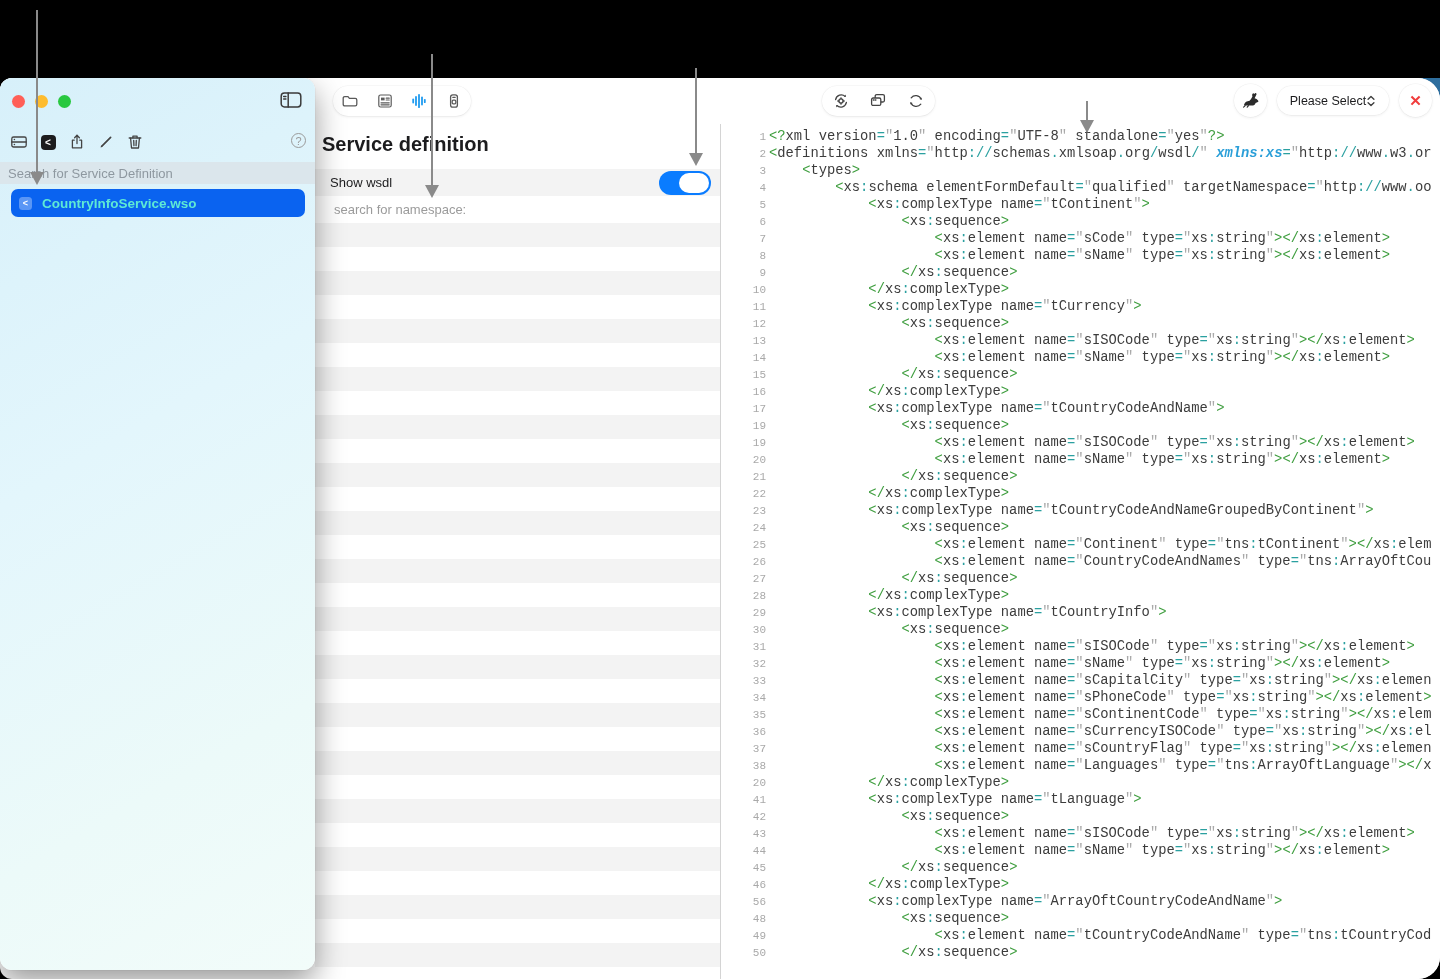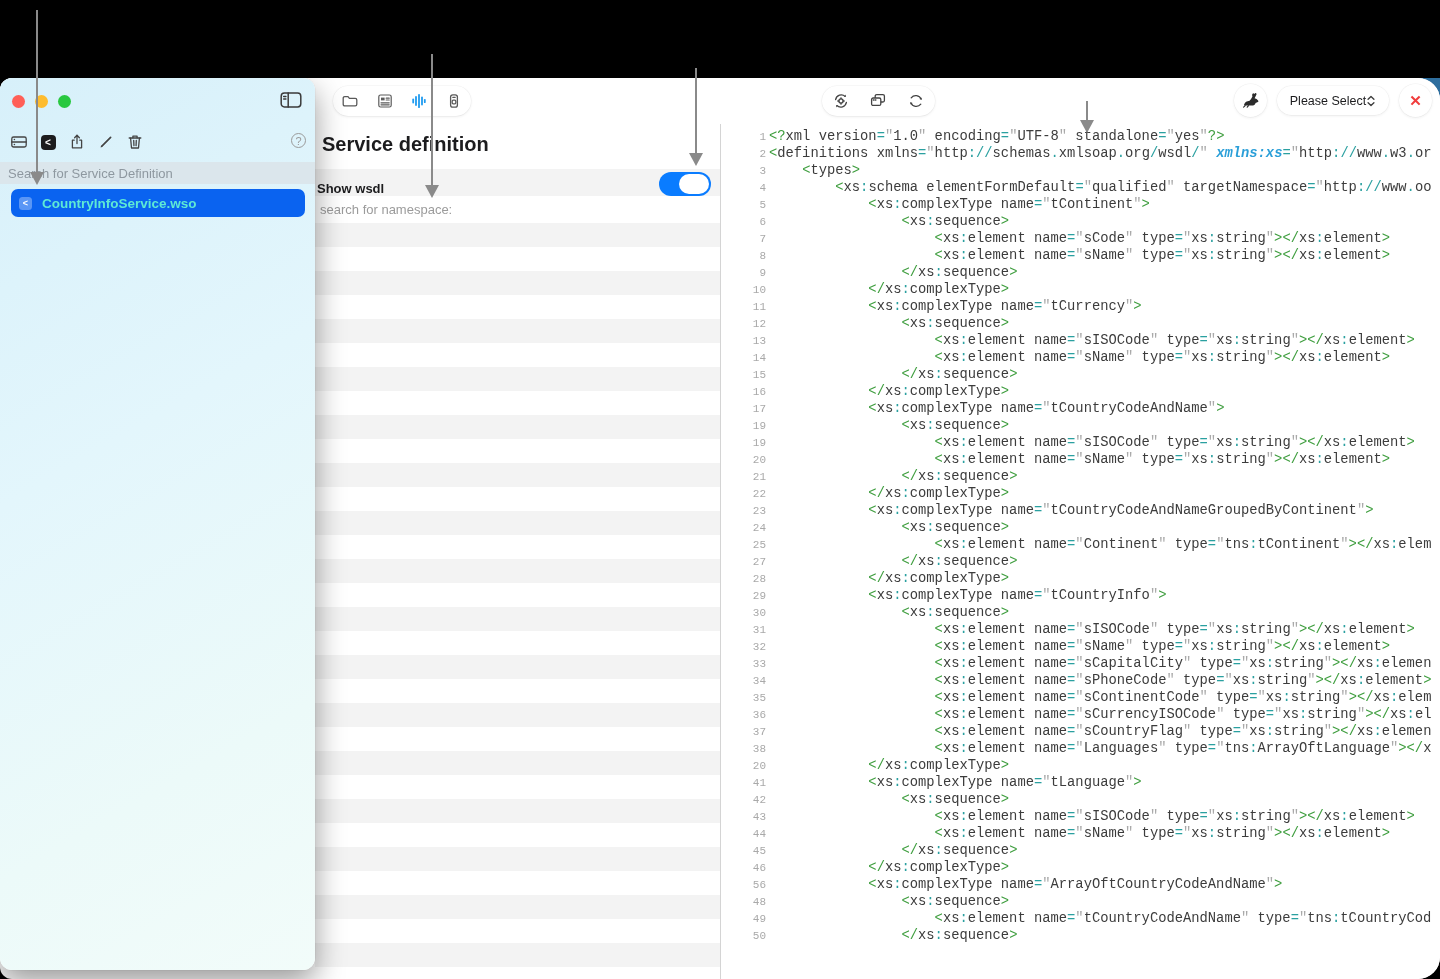--- a/index.html
+++ b/index.html
@@ -31,27 +31,27 @@
   .select-pill{position:absolute;left:1277px;top:8px;width:112px;height:29px;border-radius:15px;
     background:#fff;border:none;box-shadow:0 0 0 .5px rgba(0,0,0,.05),0 1px 3px rgba(0,0,0,.07);
     display:flex;align-items:center;justify-content:center;gap:0;
     font-family:"Liberation Sans",sans-serif;font-size:12.5px;color:#1c1c1e;}
   .close-btn{left:1399px;color:var(--close_red);font-size:15px;font-weight:600;}
 
   
   .detail-panel{position:absolute;left:315px;top:46px;width:405px;bottom:0;background:#fff;overflow:hidden;}
   .detail-title{position:absolute;left:7px;top:9px;font-size:20px;font-weight:600;color:#1c1c1e;}
   .row-wsdl{position:absolute;left:0;right:0;top:45px;height:27px;background:#f3f3f3;
-    display:flex;align-items:flex-end;padding:0 9px 0 2px;font-size:13px;color:#1c1c1e;box-sizing:border-box;font-weight:bold;}
+    display:flex;align-items:center;padding:0 9px 0 15px;font-size:13px;color:#1c1c1e;box-sizing:border-box;}
   .toggle{margin-left:auto;width:52px;height:24px;border-radius:12px;background:#cfcfcf;position:relative;border:none;padding:0;}
   .toggle.on{background:var(--toggle_on);}
   .toggle .knob{position:absolute;top:2px;left:2px;width:30px;height:20px;border-radius:10px;background:#fff;}
   .toggle.on .knob{left:auto;right:2px;}
   .row-ns{position:absolute;left:0;right:0;top:72px;height:27px;background:#fff;}
-  .row-ns input{width:100%;height:100%;border:none;background:transparent;padding:0 5px;
+  .row-ns input{width:100%;height:100%;border:none;background:transparent;padding:0 19px;
     font-size:13px;color:#701a75;outline:none;box-sizing:border-box;font-family:"Liberation Sans",sans-serif;}
   .row-ns input::placeholder{color:#9b9b9b;}
   .stripes{position:absolute;left:0;right:0;top:99px;bottom:0;
     background:repeating-linear-gradient(180deg,#f3f3f3 0 24px,#ffffff 24px 48px);}
 
   
   .code-panel{position:absolute;left:720px;top:46px;width:720px;bottom:0;background:#fff;
     border-left:1px solid #d4d4d4;box-sizing:border-box;padding-top:4px;overflow:hidden;
     font-family:"Liberation Mono",monospace;font-size:13.8px;line-height:17px;}
   .code-line{white-space:pre;height:17px;}
@@ -232,20 +232,21 @@
         <div class="code-line"><span class="ln">16</span><span class="lt">            <span class="tk-tag">&lt;</span><span class="tk-tag">/</span>xs<span class="tk-pun">:</span>complexType<span class="tk-tag">&gt;</span></span></div>
         <div class="code-line"><span class="ln">17</span><span class="lt">            <span class="tk-tag">&lt;</span>xs<span class="tk-pun">:</span>complexType name<span class="tk-pun">=</span><span class="tk-q">"</span>tCountryCodeAndName<span class="tk-q">"</span><span class="tk-tag">&gt;</span></span></div>
         <div class="code-line"><span class="ln">19</span><span class="lt">                <span class="tk-tag">&lt;</span>xs<span class="tk-pun">:</span>sequence<span class="tk-tag">&gt;</span></span></div>
         <div class="code-line"><span class="ln">19</span><span class="lt">                    <span class="tk-tag">&lt;</span>xs<span class="tk-pun">:</span>element name<span class="tk-pun">=</span><span class="tk-q">"</span>sISOCode<span class="tk-q">"</span> type<span class="tk-pun">=</span><span class="tk-q">"</span>xs<span class="tk-pun">:</span>string<span class="tk-q">"</span><span class="tk-tag">&gt;</span><span class="tk-tag">&lt;</span><span class="tk-tag">/</span>xs<span class="tk-pun">:</span>element<span class="tk-tag">&gt;</span></span></div>
         <div class="code-line"><span class="ln">20</span><span class="lt">                    <span class="tk-tag">&lt;</span>xs<span class="tk-pun">:</span>element name<span class="tk-pun">=</span><span class="tk-q">"</span>sName<span class="tk-q">"</span> type<span class="tk-pun">=</span><span class="tk-q">"</span>xs<span class="tk-pun">:</span>string<span class="tk-q">"</span><span class="tk-tag">&gt;</span><span class="tk-tag">&lt;</span><span class="tk-tag">/</span>xs<span class="tk-pun">:</span>element<span class="tk-tag">&gt;</span></span></div>
         <div class="code-line"><span class="ln">21</span><span class="lt">                <span class="tk-tag">&lt;</span><span class="tk-tag">/</span>xs<span class="tk-pun">:</span>sequence<span class="tk-tag">&gt;</span></span></div>
         <div class="code-line"><span class="ln">22</span><span class="lt">            <span class="tk-tag">&lt;</span><span class="tk-tag">/</span>xs<span class="tk-pun">:</span>complexType<span class="tk-tag">&gt;</span></span></div>
         <div class="code-line"><span class="ln">23</span><span class="lt">            <span class="tk-tag">&lt;</span>xs<span class="tk-pun">:</span>complexType name<span class="tk-pun">=</span><span class="tk-q">"</span>tCountryCodeAndNameGroupedByContinent<span class="tk-q">"</span><span class="tk-tag">&gt;</span></span></div>
         <div class="code-line"><span class="ln">24</span><span class="lt">                <span class="tk-tag">&lt;</span>xs<span class="tk-pun">:</span>sequence<span class="tk-tag">&gt;</span></span></div>
         <div class="code-line"><span class="ln">25</span><span class="lt">                    <span class="tk-tag">&lt;</span>xs<span class="tk-pun">:</span>element name<span class="tk-pun">=</span><span class="tk-q">"</span>Continent<span class="tk-q">"</span> type<span class="tk-pun">=</span><span class="tk-q">"</span>tns<span class="tk-pun">:</span>tContinent<span class="tk-q">"</span><span class="tk-tag">&gt;</span><span class="tk-tag">&lt;</span><span class="tk-tag">/</span>xs<span class="tk-pun">:</span>elem</span></div>
+        <div class="code-line"><span class="ln">26</span><span class="lt">                    <span class="tk-tag">&lt;</span>xs<span class="tk-pun">:</span>element name<span class="tk-pun">=</span><span class="tk-q">"</span>CountryCodeAndNames<span class="tk-q">"</span> type<span class="tk-pun">=</span><span class="tk-q">"</span>tns<span class="tk-pun">:</span>ArrayOftCou</span></div>
         <div class="code-line"><span class="ln">27</span><span class="lt">                <span class="tk-tag">&lt;</span><span class="tk-tag">/</span>xs<span class="tk-pun">:</span>sequence<span class="tk-tag">&gt;</span></span></div>
         <div class="code-line"><span class="ln">28</span><span class="lt">            <span class="tk-tag">&lt;</span><span class="tk-tag">/</span>xs<span class="tk-pun">:</span>complexType<span class="tk-tag">&gt;</span></span></div>
         <div class="code-line"><span class="ln">29</span><span class="lt">            <span class="tk-tag">&lt;</span>xs<span class="tk-pun">:</span>complexType name<span class="tk-pun">=</span><span class="tk-q">"</span>tCountryInfo<span class="tk-q">"</span><span class="tk-tag">&gt;</span></span></div>
         <div class="code-line"><span class="ln">30</span><span class="lt">                <span class="tk-tag">&lt;</span>xs<span class="tk-pun">:</span>sequence<span class="tk-tag">&gt;</span></span></div>
         <div class="code-line"><span class="ln">31</span><span class="lt">                    <span class="tk-tag">&lt;</span>xs<span class="tk-pun">:</span>element name<span class="tk-pun">=</span><span class="tk-q">"</span>sISOCode<span class="tk-q">"</span> type<span class="tk-pun">=</span><span class="tk-q">"</span>xs<span class="tk-pun">:</span>string<span class="tk-q">"</span><span class="tk-tag">&gt;</span><span class="tk-tag">&lt;</span><span class="tk-tag">/</span>xs<span class="tk-pun">:</span>element<span class="tk-tag">&gt;</span></span></div>
         <div class="code-line"><span class="ln">32</span><span class="lt">                    <span class="tk-tag">&lt;</span>xs<span class="tk-pun">:</span>element name<span class="tk-pun">=</span><span class="tk-q">"</span>sName<span class="tk-q">"</span> type<span class="tk-pun">=</span><span class="tk-q">"</span>xs<span class="tk-pun">:</span>string<span class="tk-q">"</span><span class="tk-tag">&gt;</span><span class="tk-tag">&lt;</span><span class="tk-tag">/</span>xs<span class="tk-pun">:</span>element<span class="tk-tag">&gt;</span></span></div>
         <div class="code-line"><span class="ln">33</span><span class="lt">                    <span class="tk-tag">&lt;</span>xs<span class="tk-pun">:</span>element name<span class="tk-pun">=</span><span class="tk-q">"</span>sCapitalCity<span class="tk-q">"</span> type<span class="tk-pun">=</span><span class="tk-q">"</span>xs<span class="tk-pun">:</span>string<span class="tk-q">"</span><span class="tk-tag">&gt;</span><span class="tk-tag">&lt;</span><span class="tk-tag">/</span>xs<span class="tk-pun">:</span>elemen</span></div>
         <div class="code-line"><span class="ln">34</span><span class="lt">                    <span class="tk-tag">&lt;</span>xs<span class="tk-pun">:</span>element name<span class="tk-pun">=</span><span class="tk-q">"</span>sPhoneCode<span class="tk-q">"</span> type<span class="tk-pun">=</span><span class="tk-q">"</span>xs<span class="tk-pun">:</span>string<span class="tk-q">"</span><span class="tk-tag">&gt;</span><span class="tk-tag">&lt;</span><span class="tk-tag">/</span>xs<span class="tk-pun">:</span>element<span class="tk-tag">&gt;</span></span></div>
         <div class="code-line"><span class="ln">35</span><span class="lt">                    <span class="tk-tag">&lt;</span>xs<span class="tk-pun">:</span>element name<span class="tk-pun">=</span><span class="tk-q">"</span>sContinentCode<span class="tk-q">"</span> type<span class="tk-pun">=</span><span class="tk-q">"</span>xs<span class="tk-pun">:</span>string<span class="tk-q">"</span><span class="tk-tag">&gt;</span><span class="tk-tag">&lt;</span><span class="tk-tag">/</span>xs<span class="tk-pun">:</span>elem</span></div>
         <div class="code-line"><span class="ln">36</span><span class="lt">                    <span class="tk-tag">&lt;</span>xs<span class="tk-pun">:</span>element name<span class="tk-pun">=</span><span class="tk-q">"</span>sCurrencyISOCode<span class="tk-q">"</span> type<span class="tk-pun">=</span><span class="tk-q">"</span>xs<span class="tk-pun">:</span>string<span class="tk-q">"</span><span class="tk-tag">&gt;</span><span class="tk-tag">&lt;</span><span class="tk-tag">/</span>xs<span class="tk-pun">:</span>el</span></div>

